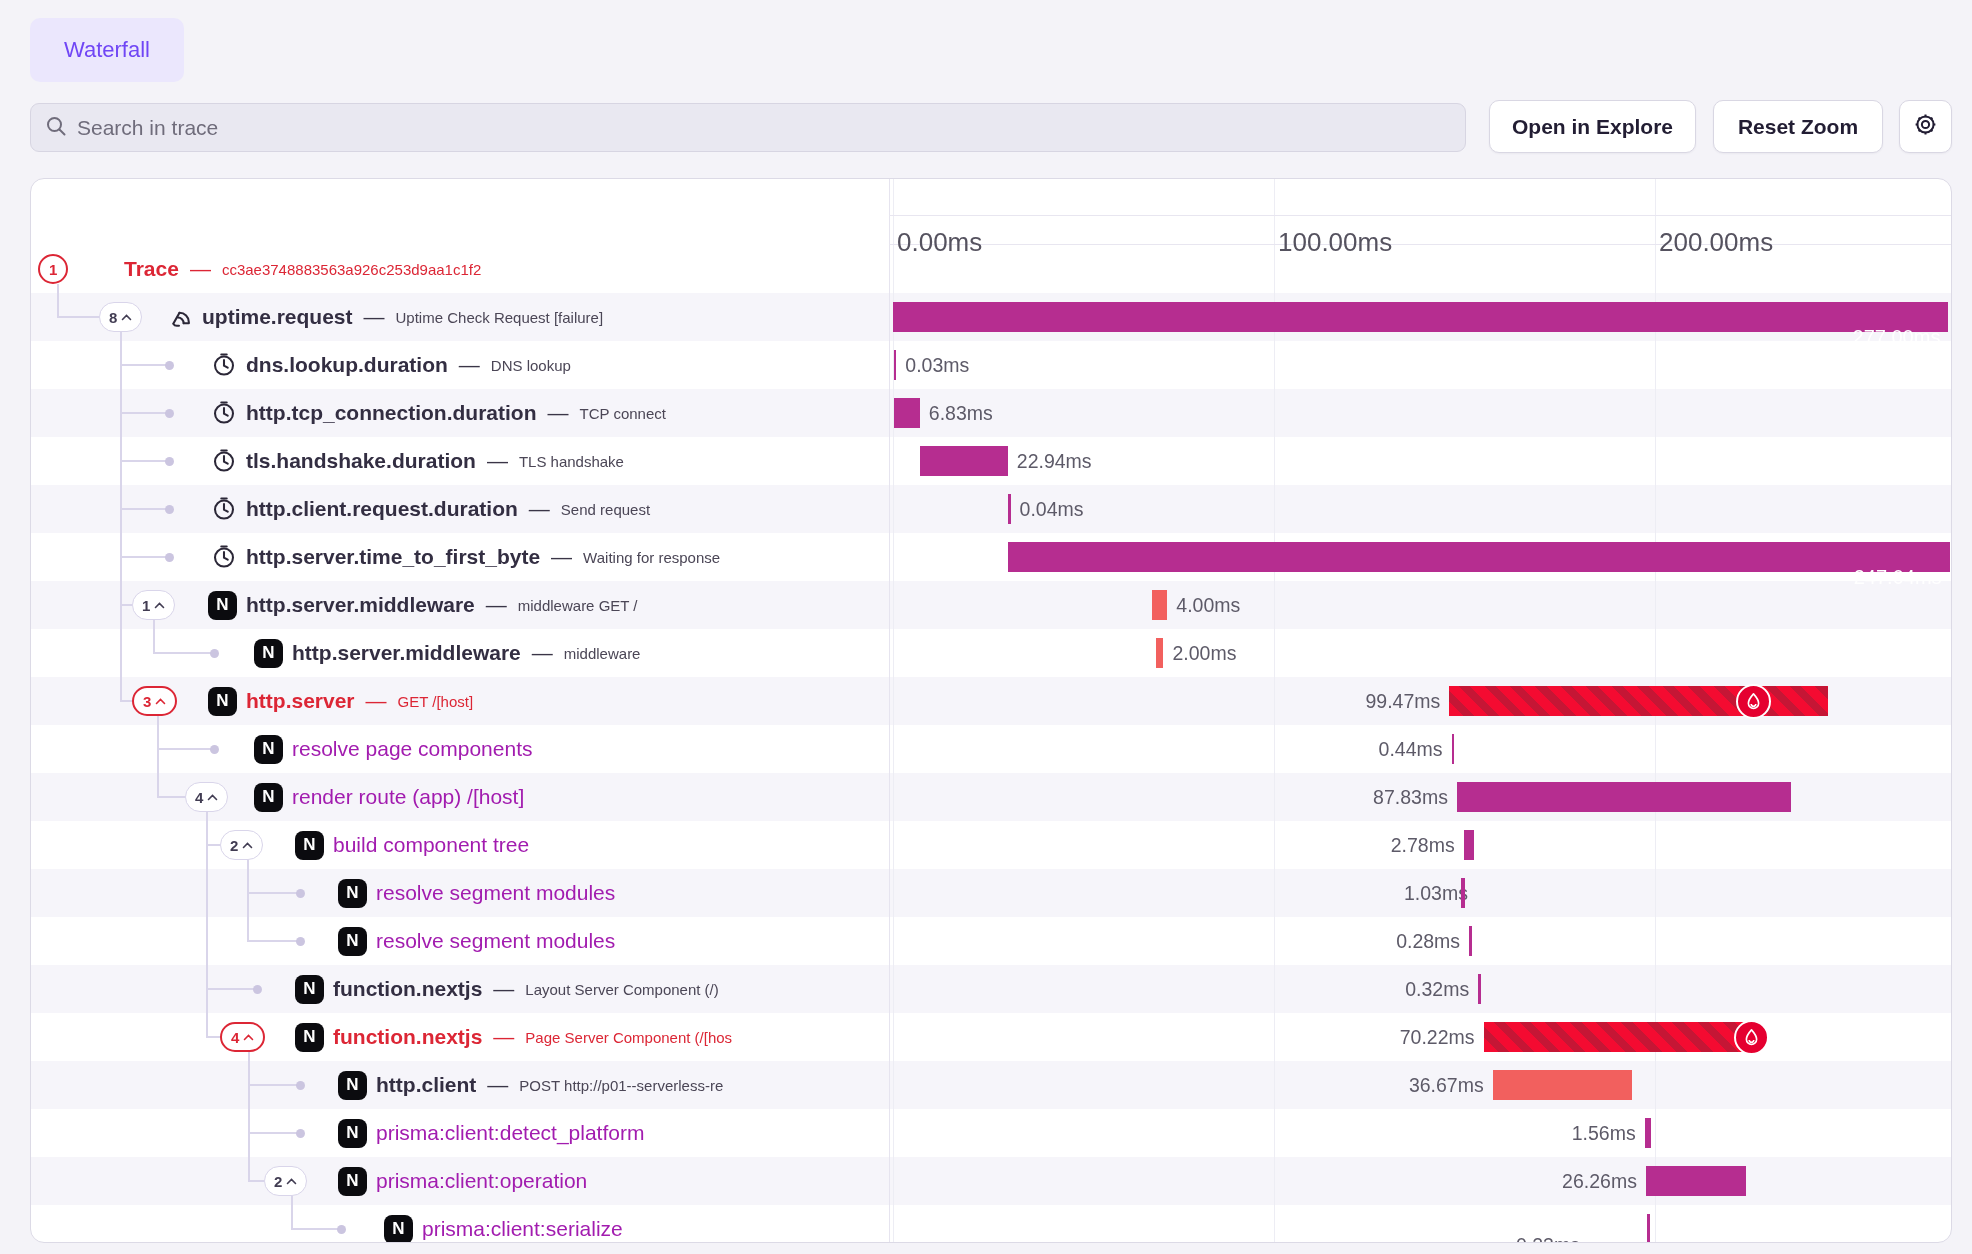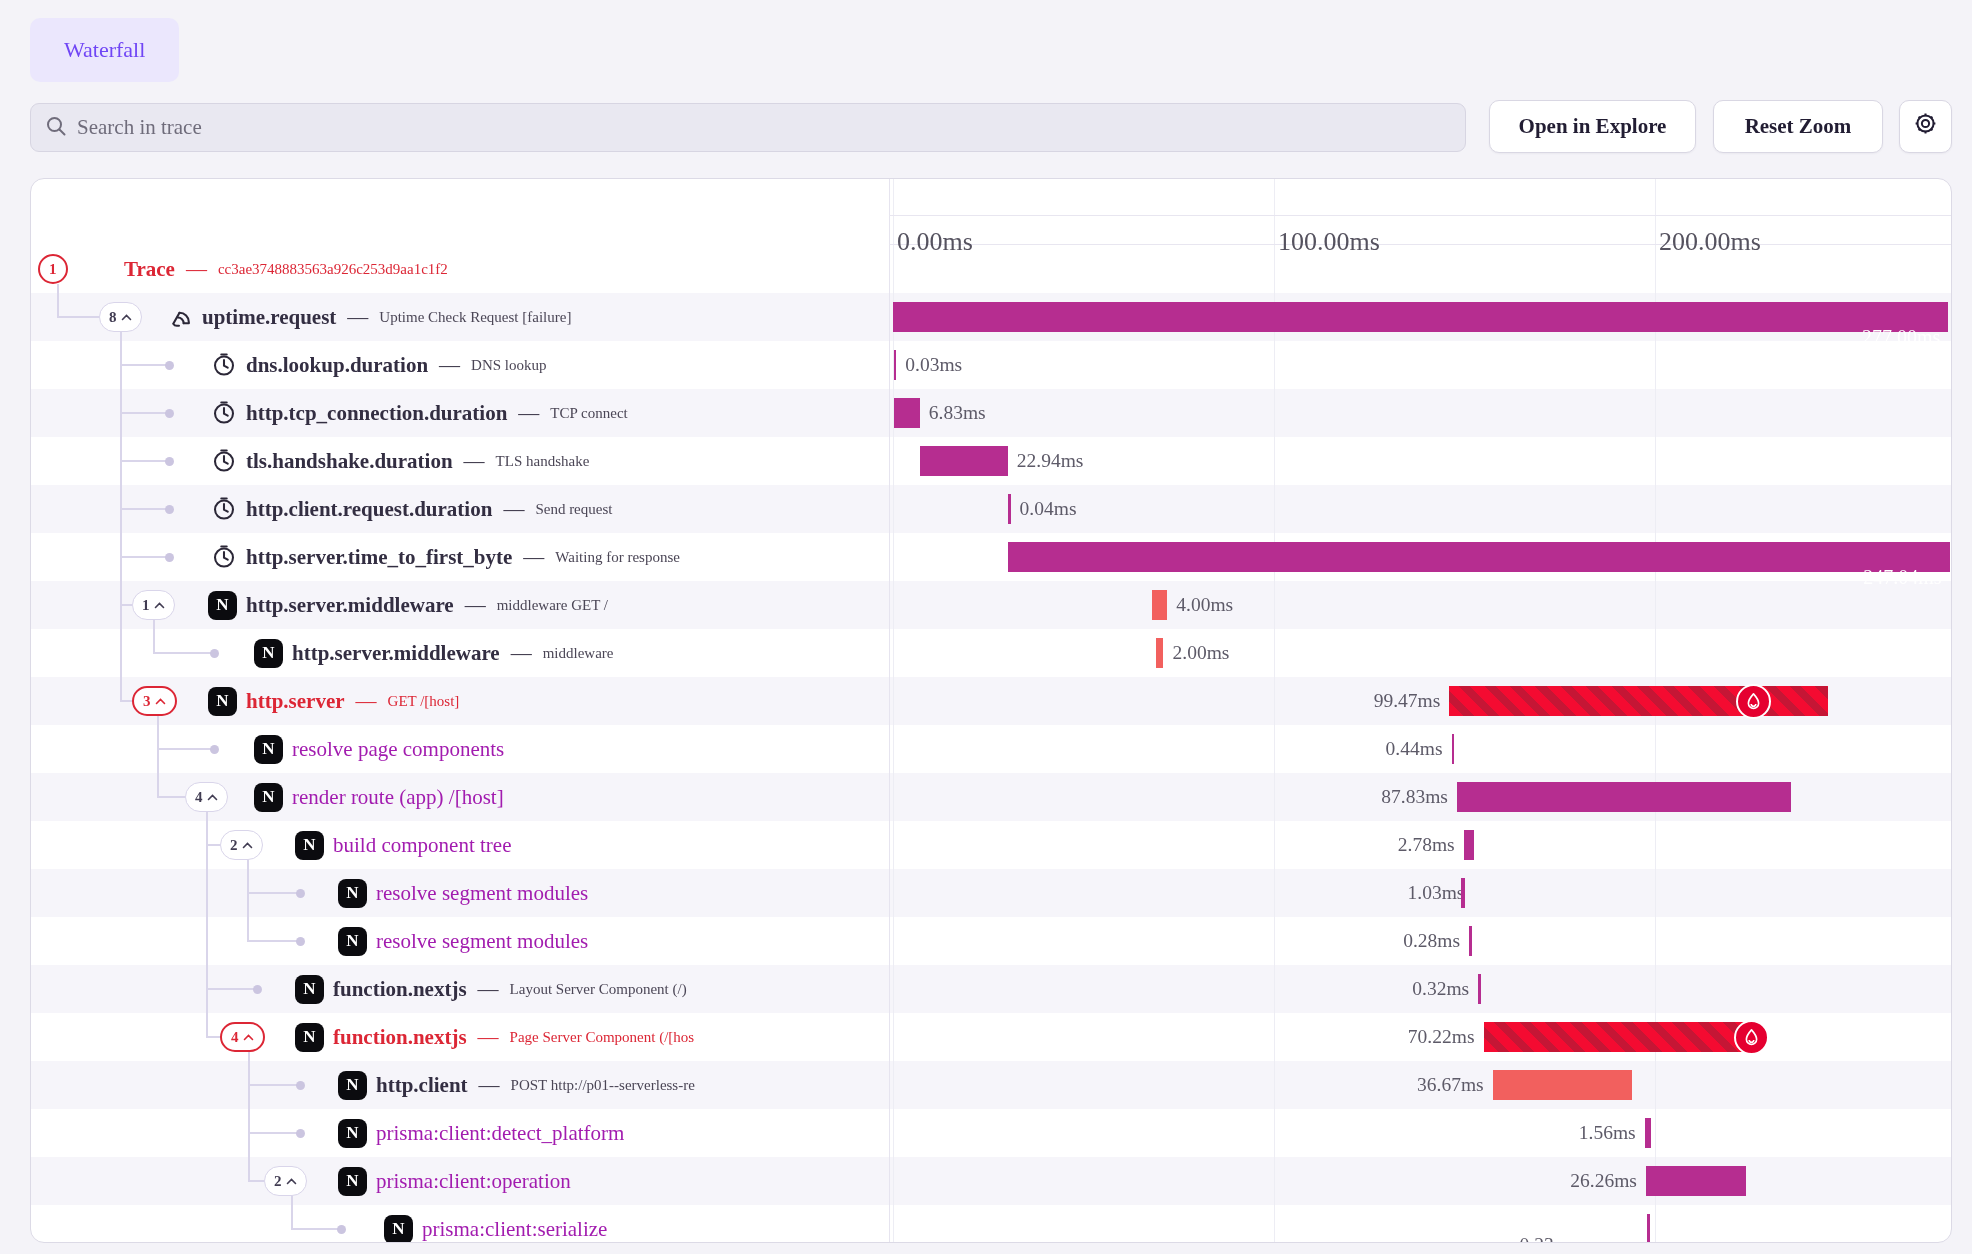--- a/index.html
+++ b/index.html
@@ -1,18 +1,18 @@
 <!DOCTYPE html>
 <html><head>
 <meta charset="utf-8">
 <style>
   * { margin:0; padding:0; box-sizing:border-box; }
   html,body { background:#f4f3f8; }
   .stage { position:relative; width:1972px; height:1254px; overflow:hidden;
-           font-family:Liberation Serif, serif; background:#f4f3f8; color:#332e42; }
+           font-family:Liberation Sans, sans-serif; background:#f4f3f8; color:#332e42; }
 
   
   .tab { position:absolute; left:30px; top:18px; height:64px; padding:0 34px;
          background:#ebe7fd; border-radius:10px; display:flex; align-items:center;
          font-size:22px; font-weight:500; cursor:pointer; }
   .toolbar-search { position:absolute; left:30px; top:103px; width:1436px; height:49px;
          background:#e9e8f1; border:1px solid #d7d5e2; border-radius:9px;
          display:flex; align-items:center; padding:0 14px; gap:10px; }
   .toolbar-search input { flex:1; border:none; outline:none; background:transparent;
          font-size:21px; color:#555263; font-family:inherit; }

